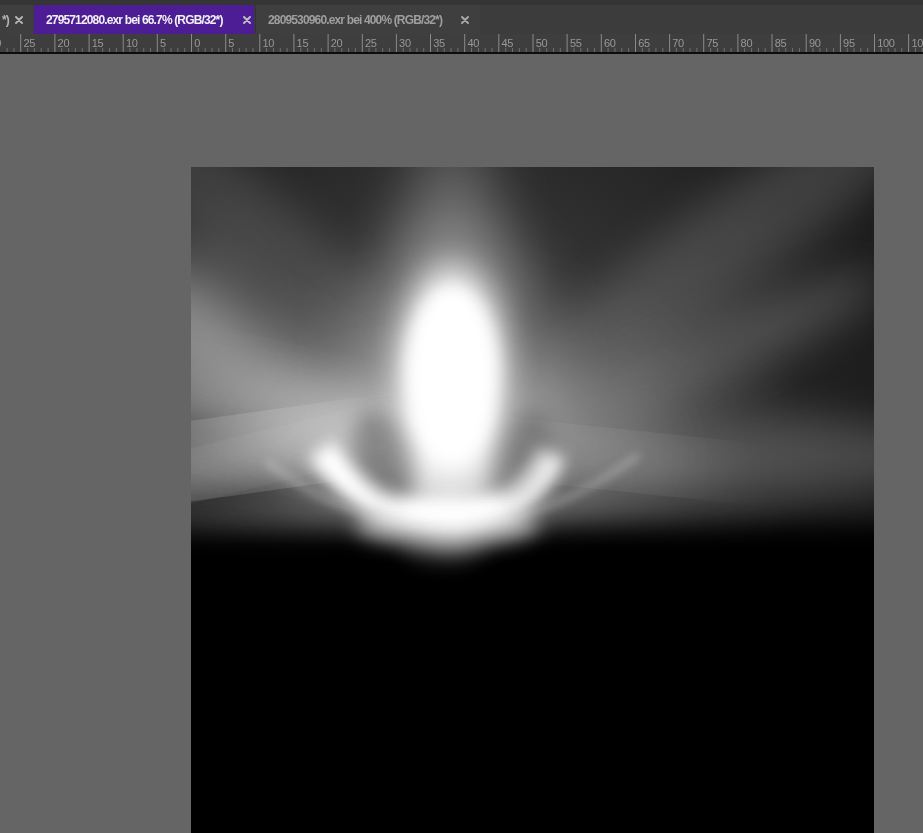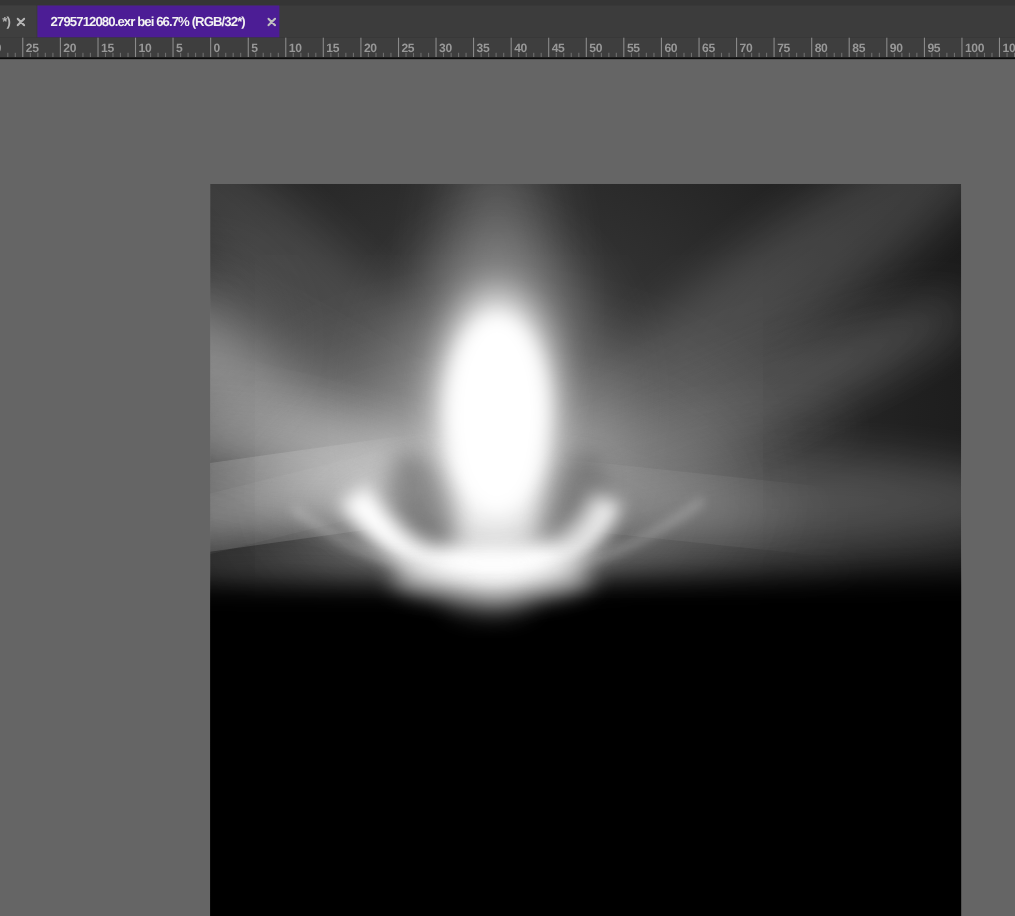--- a/index.html
+++ b/index.html
@@ -1,41 +1,49 @@
 <!DOCTYPE html>
 <html><head><meta charset="utf-8">
 <style>
   html,body { margin:0; padding:0; }
   body { width:923px; height:833px; overflow:hidden; background:#656565;
          font-family:"Liberation Sans", sans-serif; }
   .tabbar { position:absolute; left:0; top:0; width:923px; height:34px; background:#3c3c3c; box-shadow:0 1px 0 #343434; }
   .topstrip { position:absolute; left:0; top:0; width:923px; height:5px; background:#353535; }
   .tab { position:absolute; top:5px; height:29px; display:flex; align-items:center; white-space:nowrap; overflow:hidden; }
   .tab .lbl { font-size:12px; letter-spacing:-0.85px; font-weight:bold; }
-  .ruler { position:absolute; left:0; top:34px; width:923px; height:18px;font-weight:bold; }
+  .ruler { position:absolute; left:0; top:34px; width:923px; height:18px; }
   .rborder { position:absolute; left:0; top:52px; width:923px; height:2px; background:#0d0d0d; }
   .canvasarea { position:absolute; left:0; top:54px; width:923px; height:779px; background:#656565; }
   .doc { position:absolute; left:191px; top:167px; width:683px; height:666px; overflow:hidden; }
 </style></head>
 <body>
 <div class="tabbar">
   <div class="topstrip"></div>
   <div class="tab" style="left:0;width:33px;background:#3f3f3f;">
     <span class="lbl" style="color:#b5b5b5;margin-left:2px;">*)</span>
     <span style="margin-left:6px;display:flex;">
         <svg width="8" height="8" viewBox="0 0 8 8" style="display:block;flex:none">
           <path d="M1 1 L7 7 M7 1 L1 7" stroke="#b5b5b5" stroke-width="1.9" stroke-linecap="round"></path>
         </svg>
       </span>
   </div>
   <div class="tab" style="left:34px;width:220px;background:#4c1d95;">
     <span class="lbl" style="color:#f2f2f2;margin-left:12px;">2795712080.exr bei 66.7% (RGB/32*)</span>
     <span style="margin-left:auto;margin-right:3px;display:flex;">
         <svg width="8" height="8" viewBox="0 0 8 8" style="display:block;flex:none">
           <path d="M1 1 L7 7 M7 1 L1 7" stroke="#c0c0c0" stroke-width="1.9" stroke-linecap="round"></path>
+        </svg>
+      </span>
+  </div>
+  <div class="tab" style="left:255px;width:224px;background:#3f3f3f;border-left:1px solid #333;">
+    <span class="lbl" style="color:#9f9f9f;margin-left:12px;">2809530960.exr bei 400% (RGB/32*)</span>
+    <span style="margin-left:auto;margin-right:11px;display:flex;">
+        <svg width="8" height="8" viewBox="0 0 8 8" style="display:block;flex:none">
+          <path d="M1 1 L7 7 M7 1 L1 7" stroke="#a8a8a8" stroke-width="1.9" stroke-linecap="round"></path>
         </svg>
       </span>
   </div>
 </div>
 <div class="ruler">
     <svg width="923" height="18" style="display:block" font-family="Liberation Sans, sans-serif">
       <rect x="0" y="0" width="923" height="18" fill="#3e3e3e"></rect>
       <rect x="-13.9" y="0" width="1" height="18" fill="#8a8a8a"></rect>
       <text x="-10.7" y="13.2" font-size="11" letter-spacing="-0.3" fill="#989898">30</text>
       <rect x="6.6" y="14" width="1" height="4" fill="#6e6e6e"></rect>

